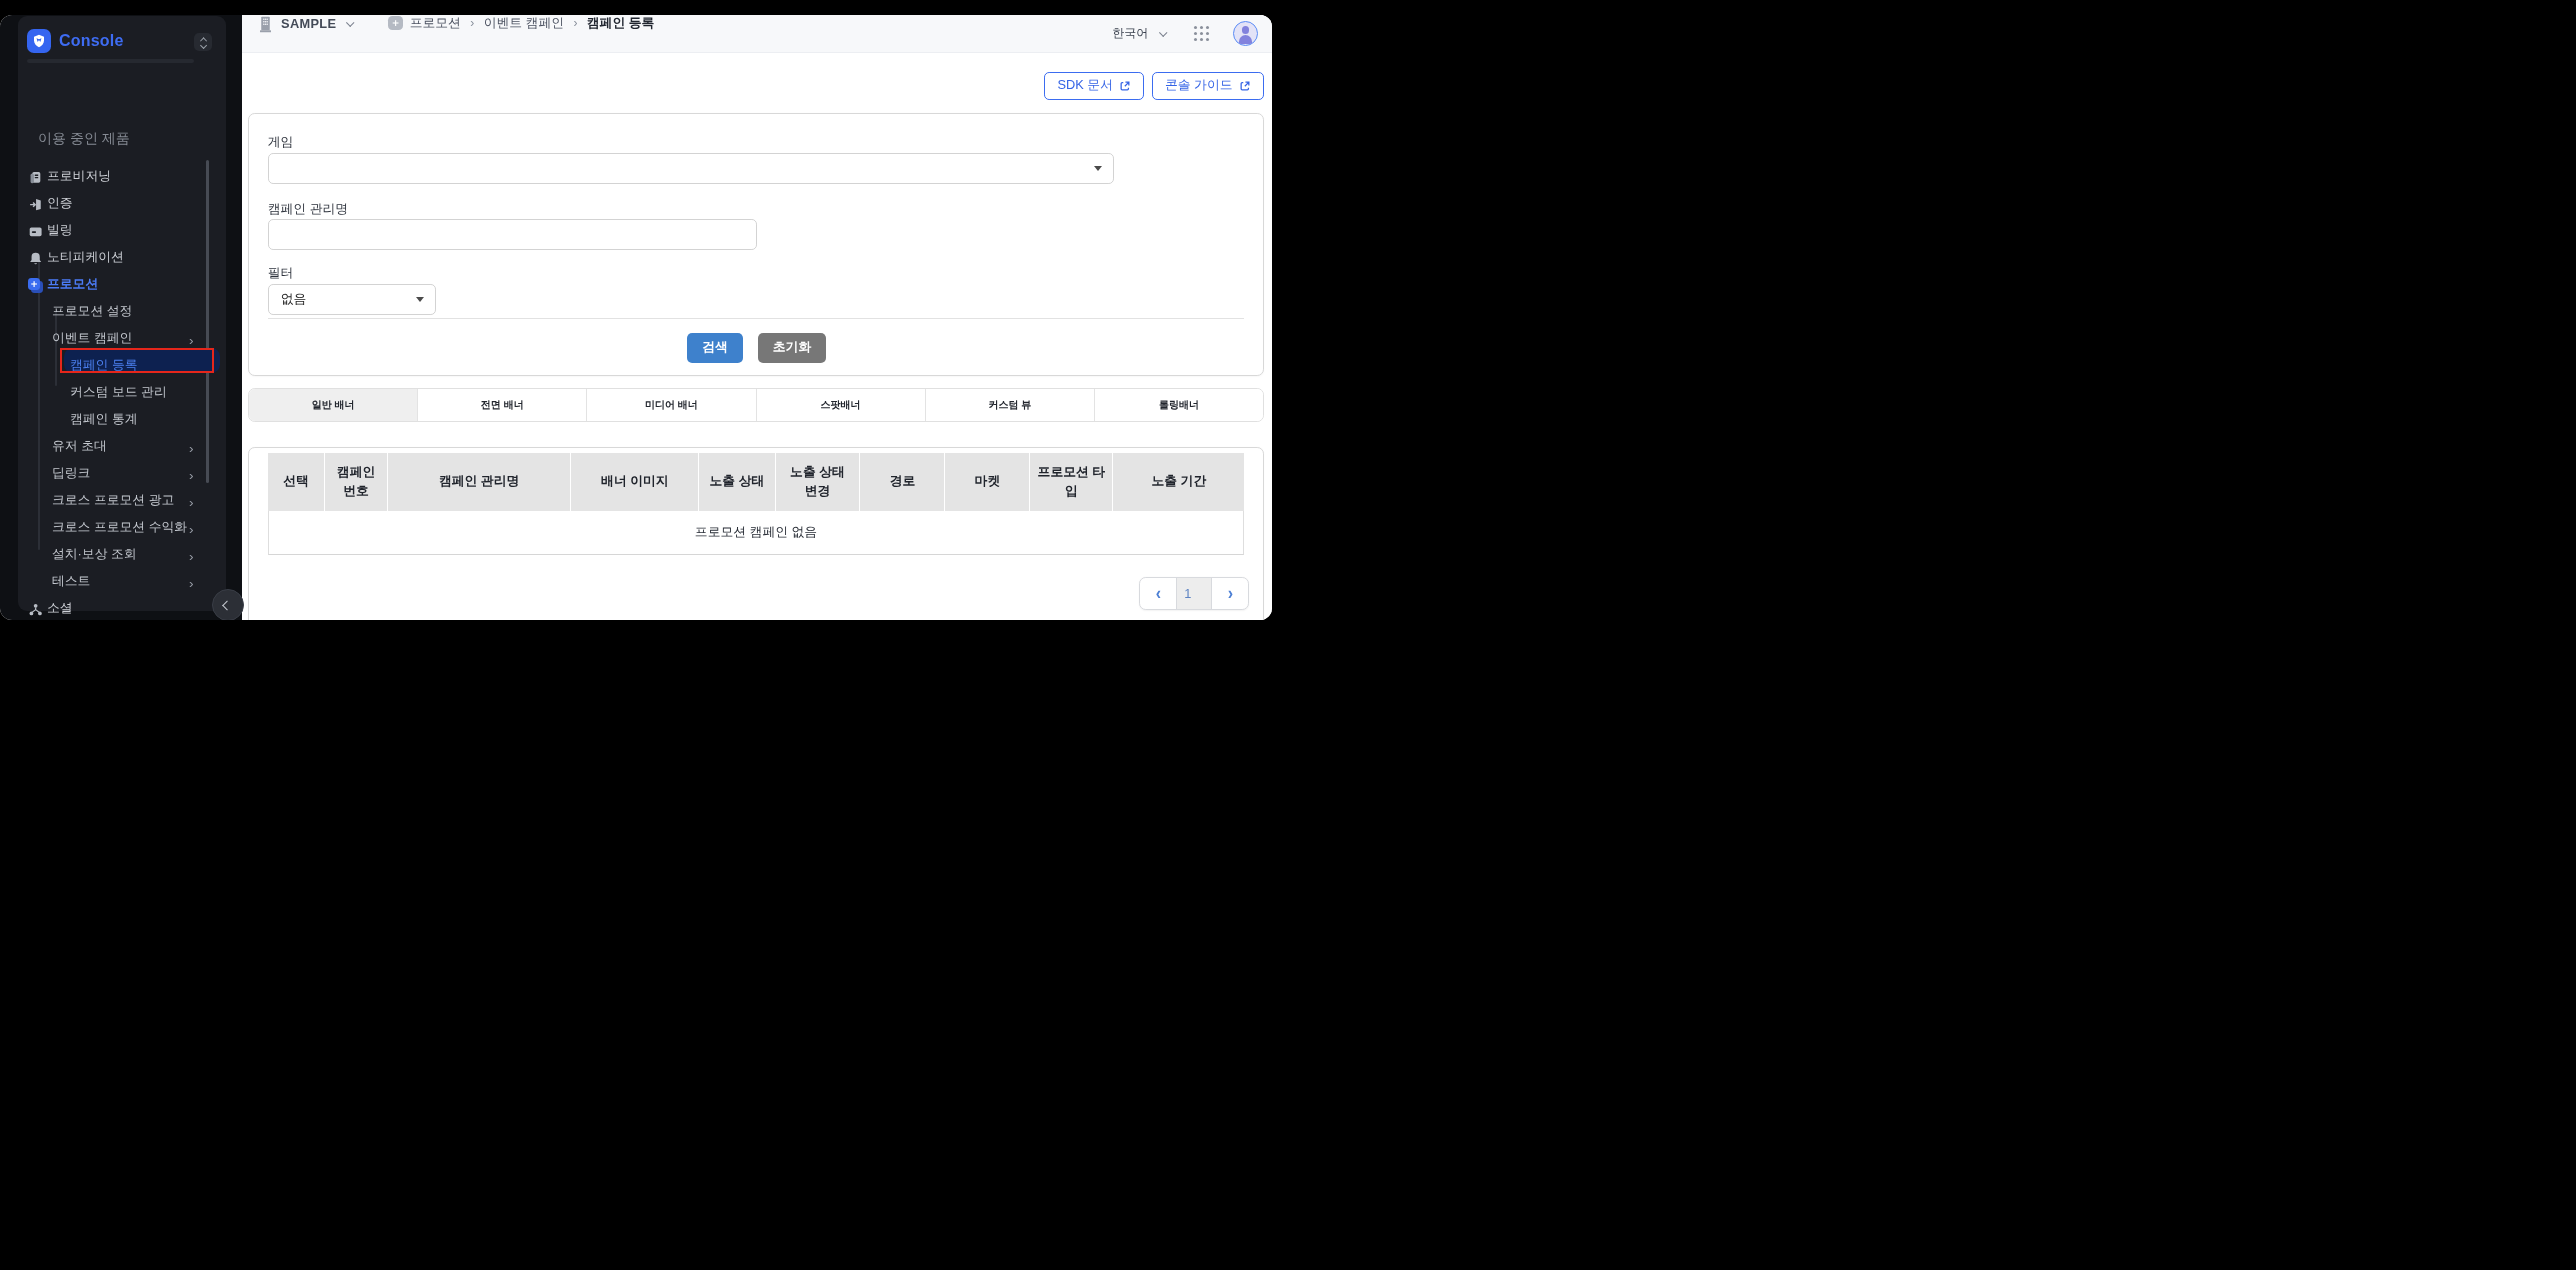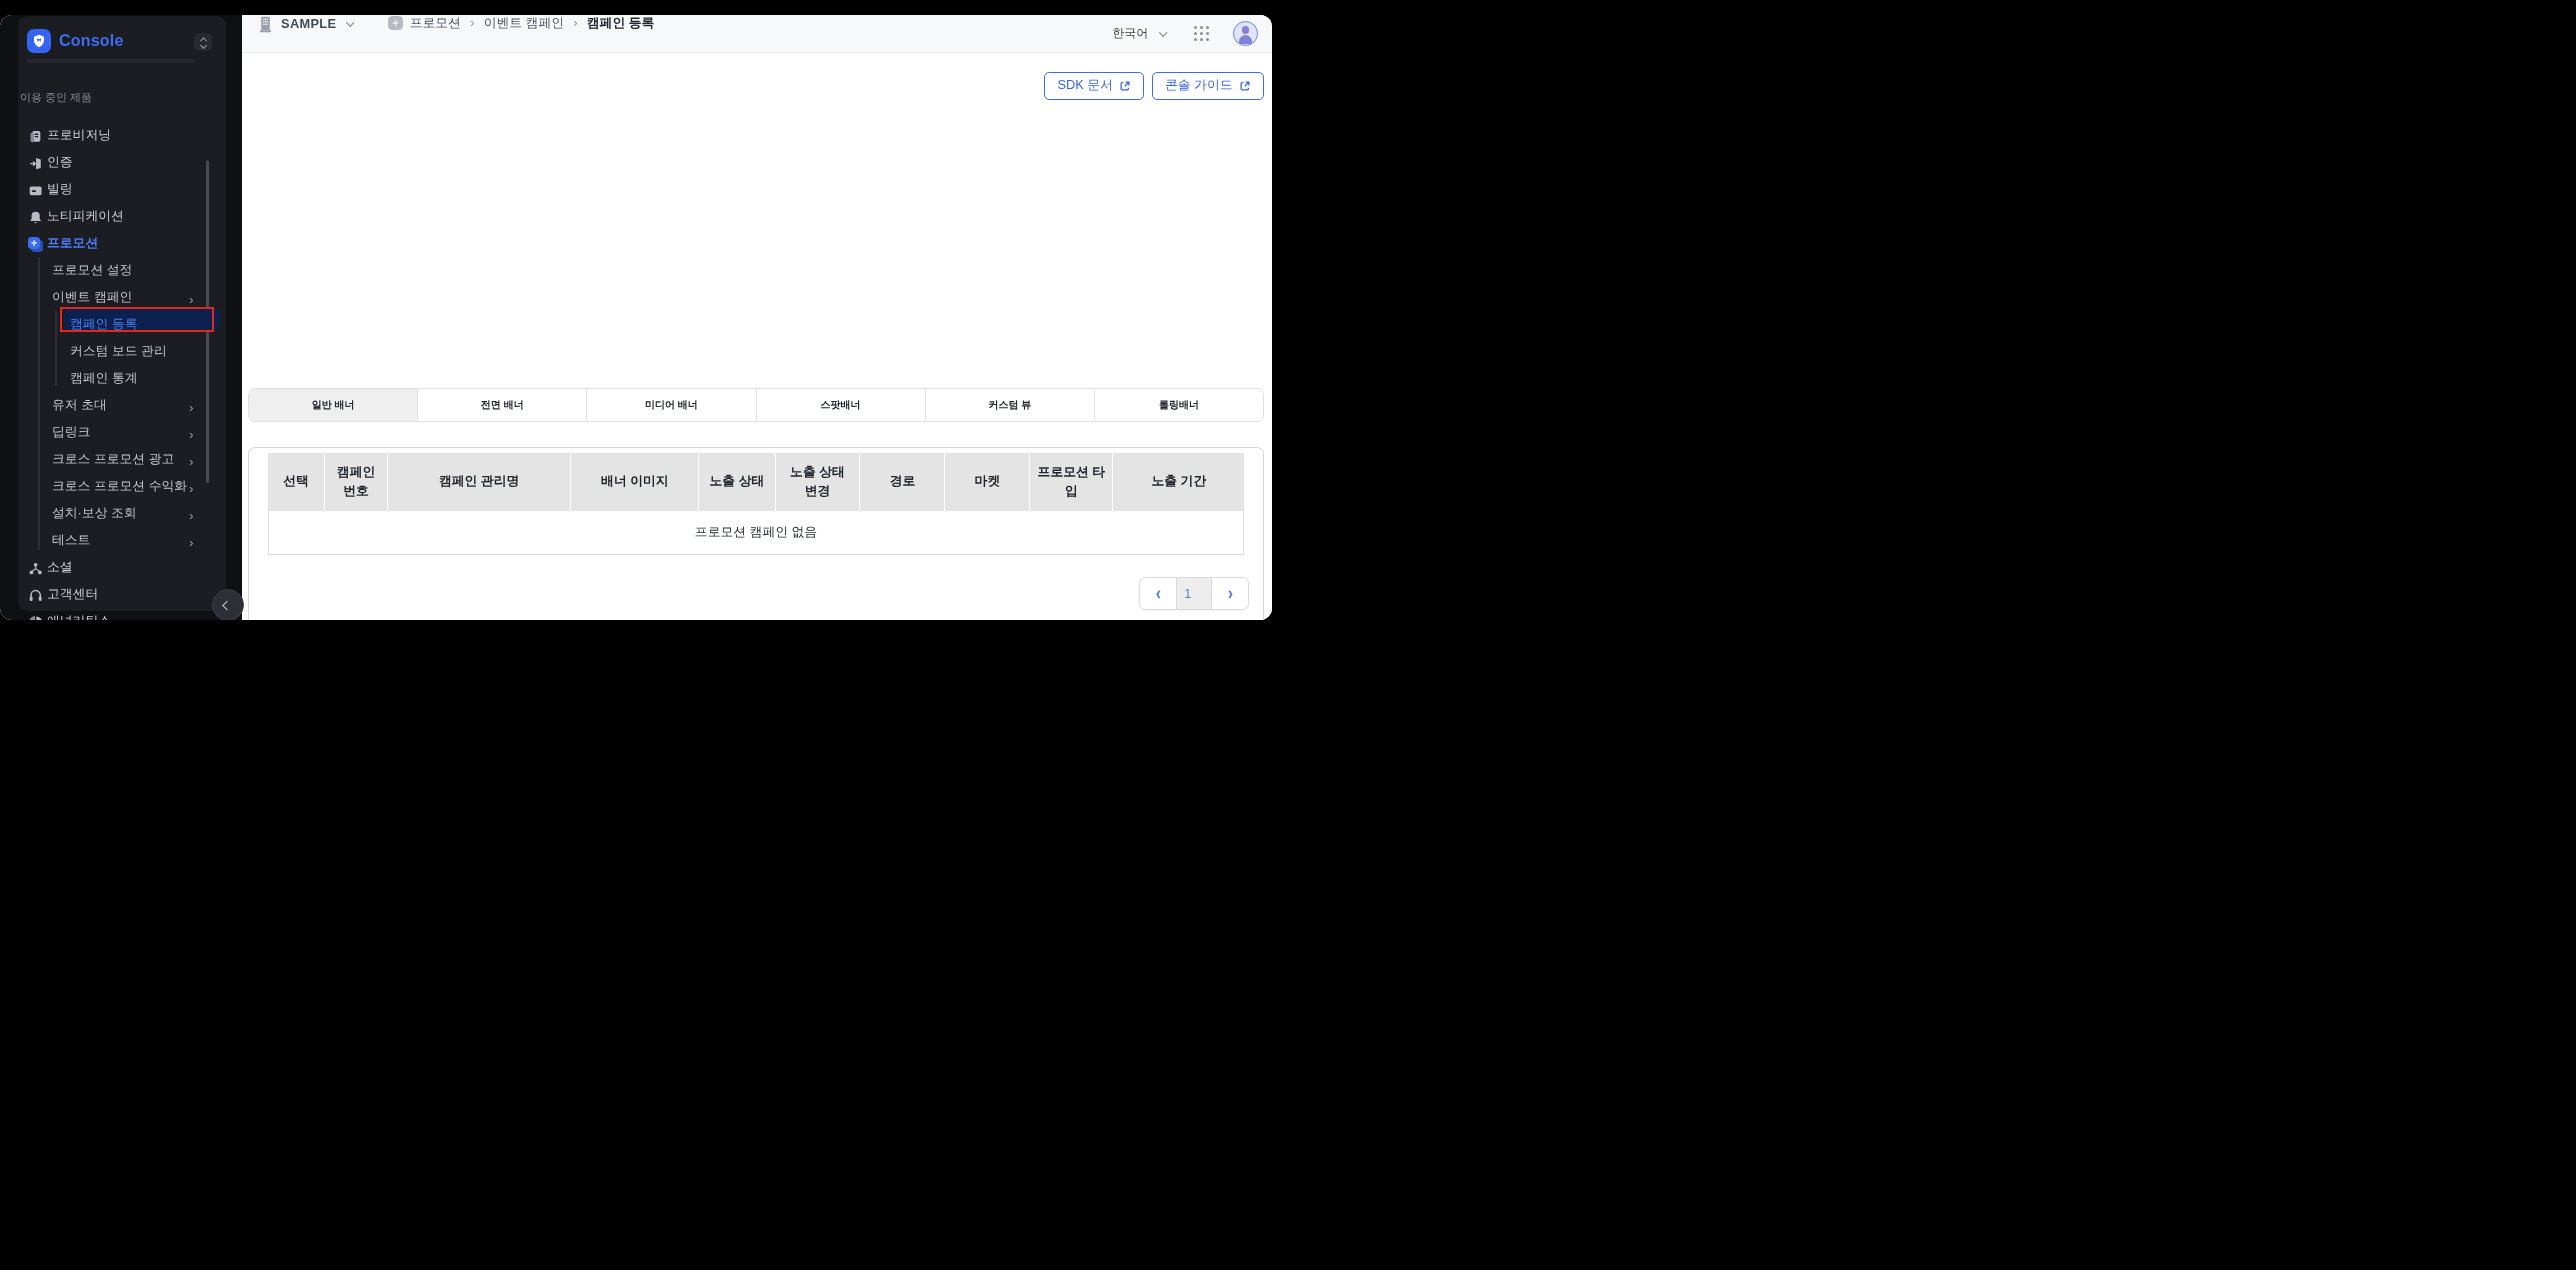--- a/index.html
+++ b/index.html
@@ -12,21 +12,21 @@
   .logo-row { position:absolute; top:6.8px; left:8.5px; right:8.5px; height:37px; display:flex; align-items:center; }
   .logo-sq { width:24px; height:24px; border-radius:6.8px; background:#3565f0; display:flex; align-items:center; justify-content:center; }
   .logo-text { margin-left:8.5px; font-size:16px; font-weight:bold; color:#3e6cf2; letter-spacing:0.2px; }
   .collapse-btn { position:absolute; right:5.1px; top:10.2px; width:18px; height:18px; border-radius:5.1px; background:#272a31; display:flex; flex-direction:column; align-items:center; justify-content:center; gap:0.9px; }
   .collapse-btn i { width:5.1px; height:5.1px; border-right:1.4px solid #9aa0a8; border-bottom:1.4px solid #9aa0a8; }
   .collapse-btn i.up { transform:rotate(-135deg) translate(-0.9px,-0.9px); }
   .collapse-btn i.dn { transform:rotate(45deg); }
   .hdr-divider { position:absolute; top:43px; left:9.4px; width:167px; height:4.3px; border-radius:2.6px; background:#262930; }
 
   .nav { position:absolute; top:73px; left:0; right:0; }
-  .nav-label { height:17px; margin-bottom:11px; padding-left:2px; font-size:11px; color:#868b94; display:flex; align-items:center; }
+  .nav-label { height:17px; margin-bottom:11px; padding-left:20px; font-size:14px; color:#868b94; display:flex; align-items:center;margin-top:41px; }
   .ni { position:relative; height:27px; display:flex; align-items:flex-end; font-size:12.8px; color:#ced1d7; }
   .ni .ic { position:absolute; left:9.4px; width:16px; height:16px; display:flex; align-items:center; justify-content:center; }
   .ni .lb { padding-left:29px; font-weight:500; }
   .ni.l1 .lb { padding-left:34px; font-weight:400; color:#c3c7ce; }
   .ni.l2 .lb { padding-left:52px; font-weight:400; color:#c3c7ce; }
   .ni .chev { position:absolute; left:171px; color:#969ca6; font-size:13.6px; line-height:1; }
   .ni.active-root .lb { color:#4b7bf5; font-weight:bold; }
   .guide1 { position:absolute; left:20.4px; top:168px; width:1.7px; height:293px; background:#2c2f37; border-radius:0.9px; }
   .guide2 { position:absolute; left:37px; top:222px; width:1.7px; height:75px; background:#2c2f37; border-radius:0.9px; }
   .pill { position:absolute; left:46px; right:6px; top:0.9px; bottom:0.9px; background:#0d2150; border-radius:8.5px; z-index:1; }
@@ -311,20 +311,40 @@
       </button>
       <button class="doc-btn">
         <span>콘솔 가이드</span>
         <svg width="12" height="12" viewBox="0 0 14 14" fill="none" stroke="#3564e6" stroke-width="1.5">
             <path d="M5 3 H3.7 A1.2 1.2 0 0 0 2.5 4.2 V10.3 A1.2 1.2 0 0 0 3.7 11.5 H9.8 A1.2 1.2 0 0 0 11 10.3 V9"></path>
             <path d="M7.5 2.5 H11.5 V6.5 M11.5 2.5 L6.8 7.2"></path>
           </svg>
       </button>
     </div>
 
+    <div class="card filter-card">
+      <div class="f-label" style="top:20.4px">게임</div>
+      <div class="sel" style="top:39px; width:846px">
+        <span></span>
+        <i class="caret"></i>
+      </div>
+
+      <div class="f-label" style="top:87px">캠페인 관리명</div>
+      <input class="txt-input" style="top: 105px; width: 489px;" value="">
+
+      <div class="f-label" style="top:151px">필터</div>
+      <div class="sel" style="top:170px; width:168px">
+        <span>없음</span>
+        <i class="caret"></i>
+      </div>
+
+      <div class="f-divider"></div>
+      <button class="search-btn">검색</button>
+      <button class="reset-btn">초기화</button>
+    </div>
 
     <div class="tabs">
       <div class="tab active">일반 배너</div>
       <div class="tab">전면 배너</div>
       <div class="tab">미디어 배너</div>
       <div class="tab">스팟배너</div>
       <div class="tab">커스텀 뷰</div>
       <div class="tab">롤링배너</div>
     </div>
 

